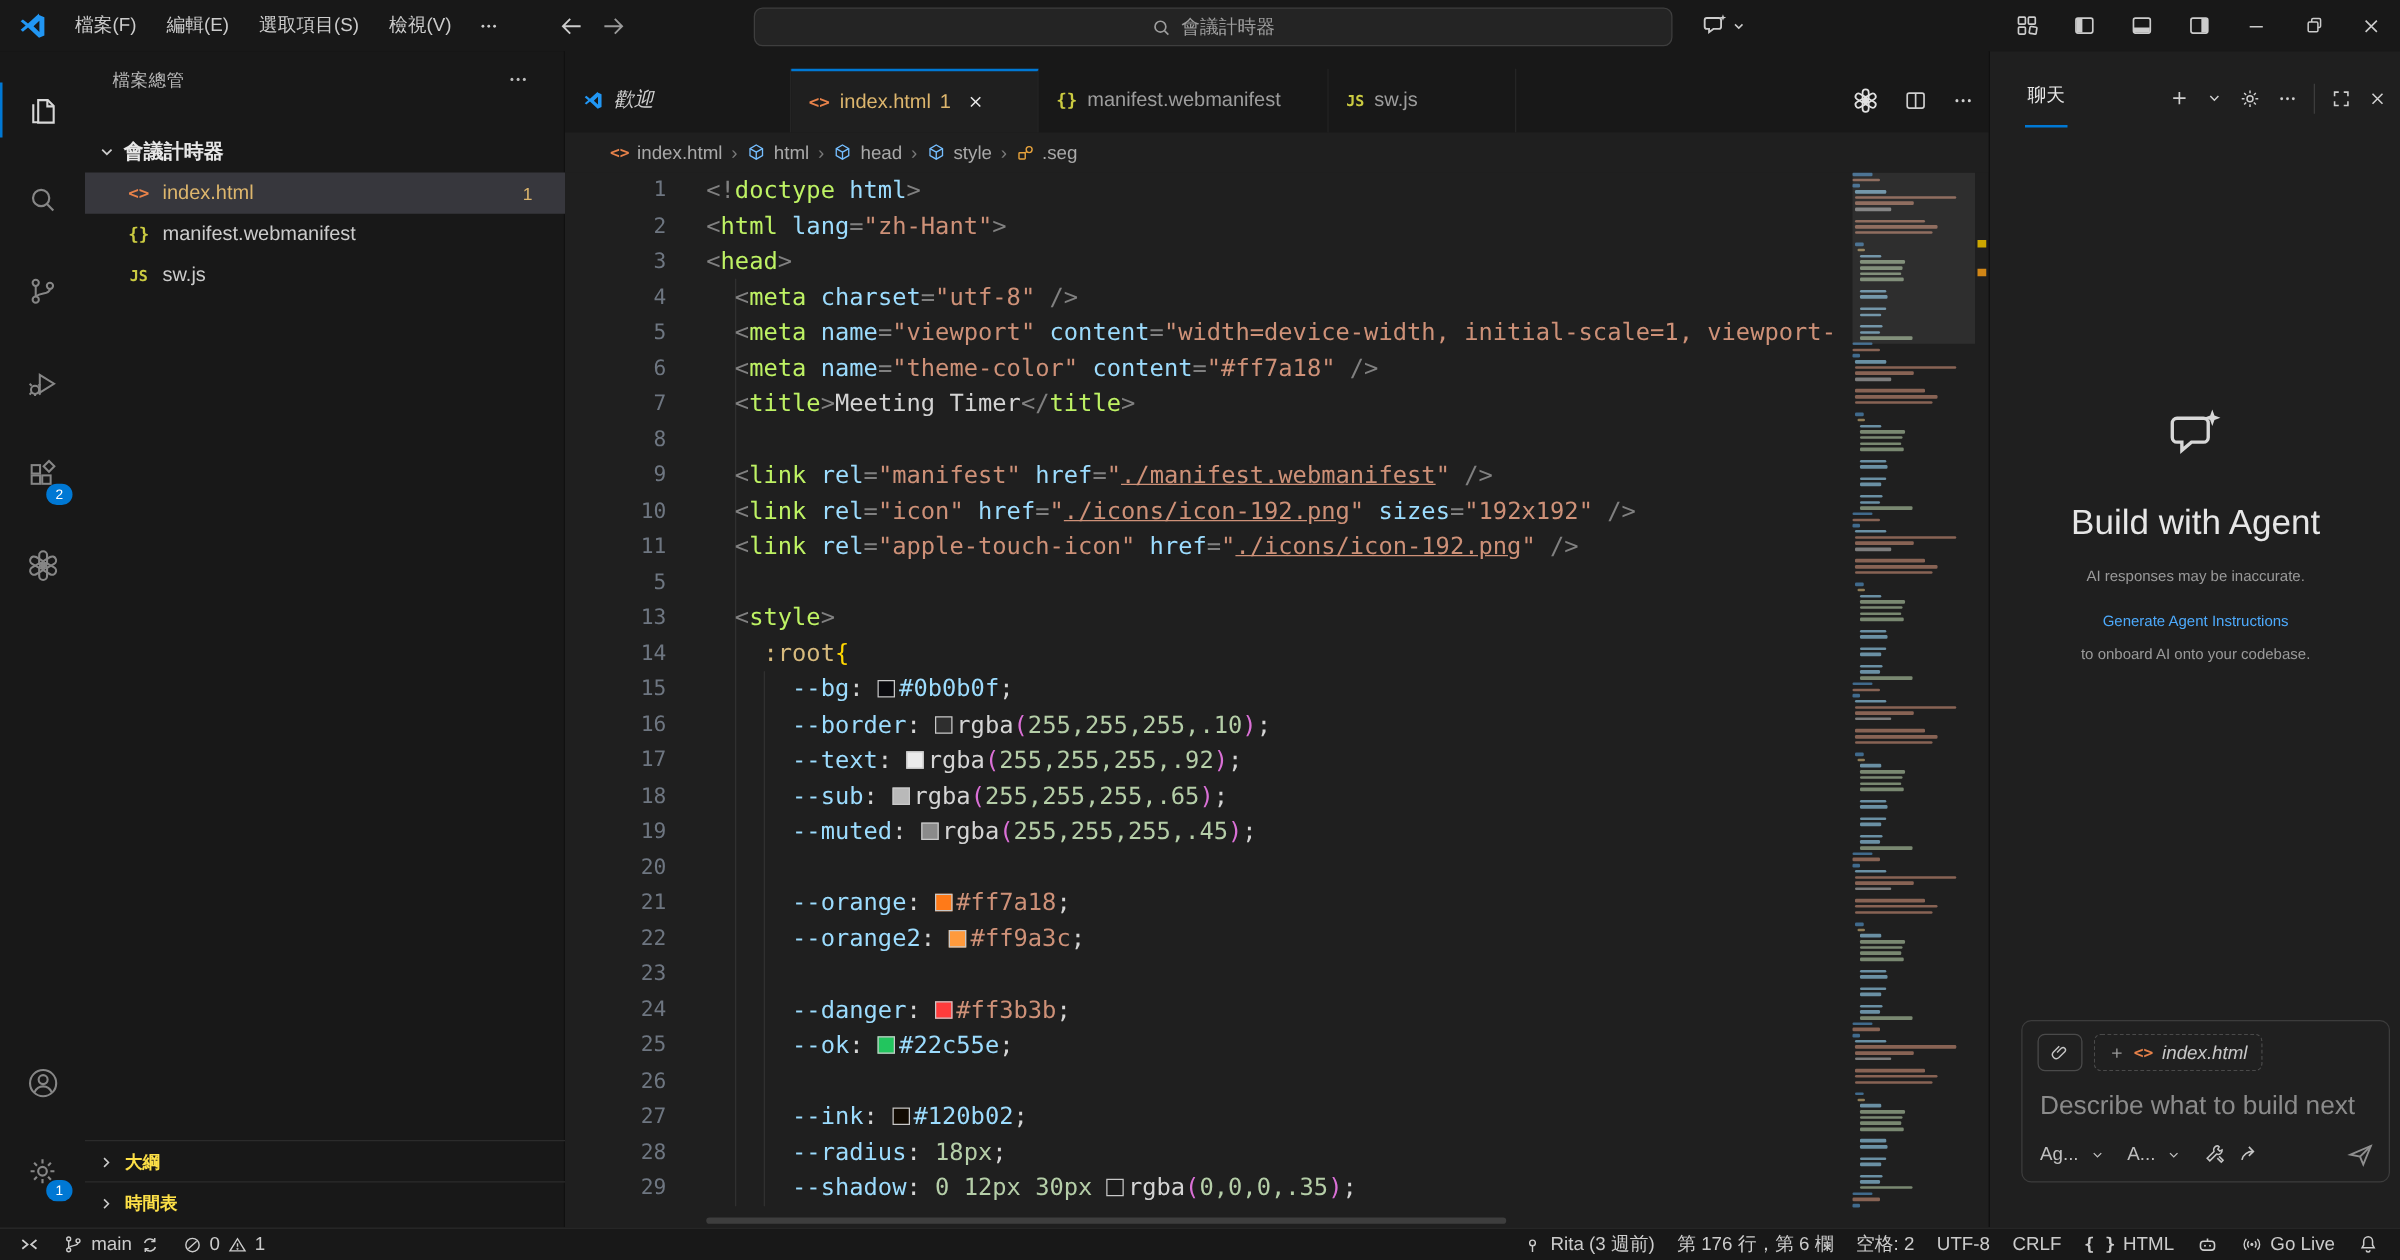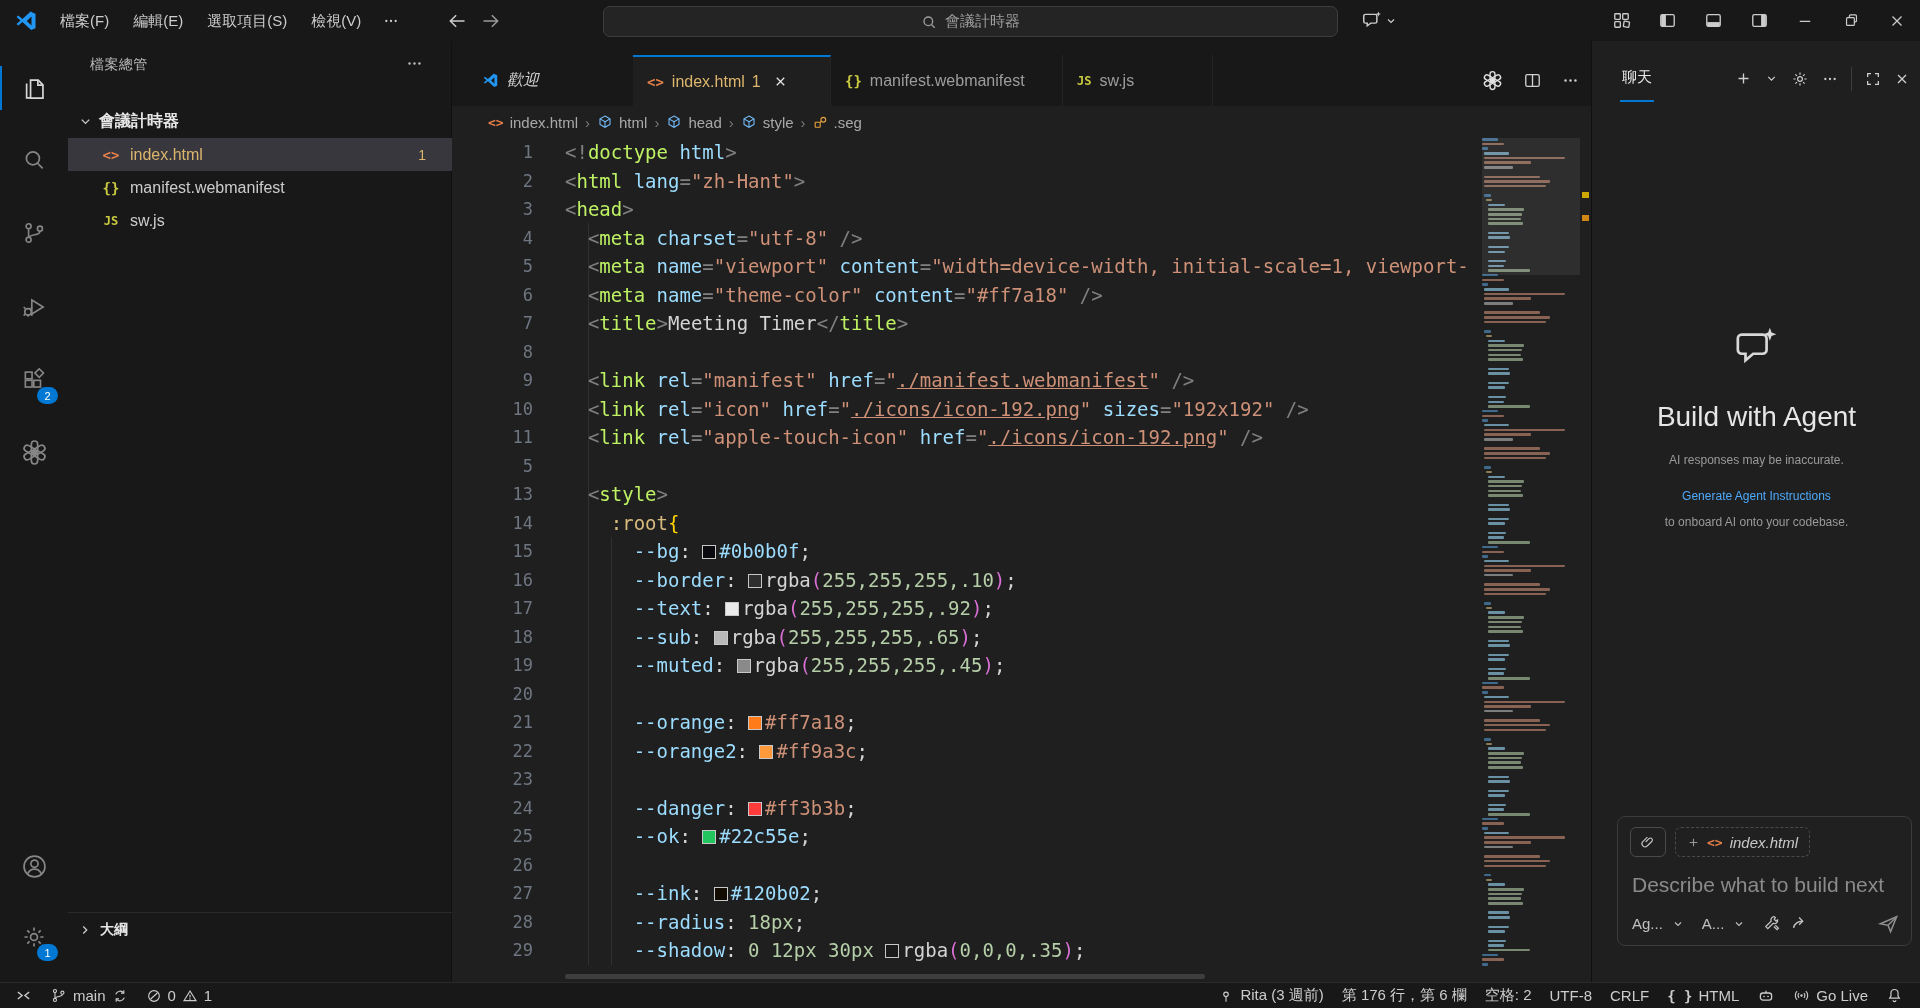--- a/index.html
+++ b/index.html
@@ -36,21 +36,21 @@
   #sidebar{left:68px;top:41px;width:384px;height:941px;background:#181818;border-right:1px solid #101010;box-sizing:border-box;}
   #sb-head{position:absolute;left:0;top:0;width:100%;height:48px;display:flex;align-items:center;}
   #sb-title{margin-left:22px;font-size:14px;color:#b8b8b8;letter-spacing:.4px;}
   #sb-more{position:absolute;right:28px;top:14px;}
   .tree-row{position:absolute;left:0;width:384px;height:33px;display:flex;align-items:center;font-size:16px;color:#cccccc;}
   .tree-row .fic{width:22px;margin-left:32px;margin-right:8px;font-family:"DejaVu Sans Mono",monospace;font-weight:bold;font-size:14px;text-align:center;}
   .row-sel{background:#37373d;}
   .warnname{color:#ddb66d;}
   .fbadge{margin-left:auto;margin-right:26px;color:#ddb66d;font-size:14px;}
   .sect-row{position:absolute;left:0;width:384px;height:33px;border-top:1px solid #2b2b2b;
-            display:flex;align-items:center;font-size:14px;font-weight:bold;color:#e5e5e5;}
+            display:flex;align-items:center;font-size:14px;font-weight:bold;color:#fde047;}
   .sect-row .chev{margin-left:10px;margin-right:8px;}
 
   
   #editor{left:452px;top:41px;width:1139px;height:941px;background:#1f1f1f;}
   #tabbar{position:absolute;left:0;top:0;width:1139px;height:65px;background:#181818;}
   .tab{position:absolute;top:14px;height:51px;display:flex;align-items:center;background:#181818;
        border-right:1px solid #252525;font-size:16px;color:#9d9d9d;box-sizing:border-box;}
   .tab .tic{margin:0 8px 0 14px;font-family:"DejaVu Sans Mono",monospace;font-weight:bold;font-size:14px;}
   .tab.active{background:#1f1f1f;border-top:2px solid #0078d4;color:#ddb66d;}
   .tab .tclose{margin-left:12px;margin-right:10px;color:#cfcfcf;}
@@ -310,25 +310,33 @@
     <span>sw.js</span>
   </div>
   <div class="sect-row" style="top:871px">
     <span class="chev">
         <svg width="14" height="14" viewBox="0 0 24 24" fill="none" stroke="#cccccc" stroke-width="2.2">
           <path d="M9 6l6 6-6 6"></path>
         </svg>
       </span>
     <span>大綱</span>
   </div>
+  <div class="sect-row" style="top:904px">
+    <span class="chev">
+        <svg width="14" height="14" viewBox="0 0 24 24" fill="none" stroke="#cccccc" stroke-width="2.2">
+          <path d="M9 6l6 6-6 6"></path>
+        </svg>
+      </span>
+    <span>時間表</span>
+  </div>
 </div>
 
 <div id="editor" class="abs">
   <div id="tabbar">
-    <div class="tab" style="left:16px;width:181px">
+    <div class="tab" style="left:0;width:181px">
       <span class="tic">
           <svg width="17" height="17" viewBox="0 0 24 24">
             <path fill="#2196f3" d="M17.2 2.9L21.5 4.7v14.6l-4.3 1.8-8.8-8-4.1 3.3-1.8-1.5 4-3.4-4-3.4 1.8-1.5 4.1 3.3 8.8-8zm.3 4.6l-4.7 4.5 4.7 4.5v-9z"></path>
           </svg>
         </span>
       <span style="font-style:italic;color:#cfcfcf">歡迎</span>
     </div>
     <div class="tab active" style="left:181px;width:198px">
       <span class="tic" style="color:#e8824a">&lt;&gt;</span>
       <span>index.html</span>

